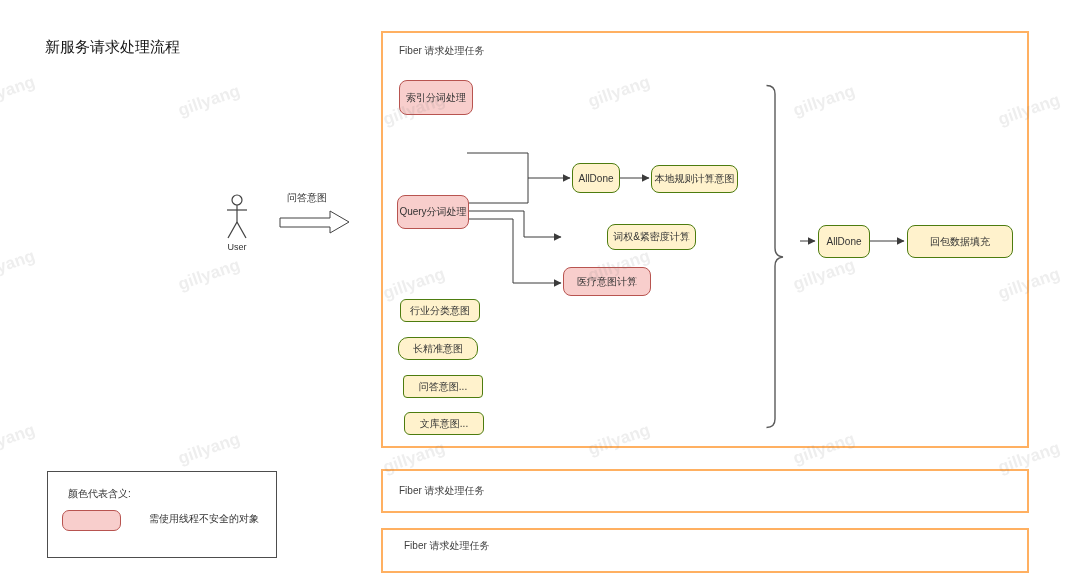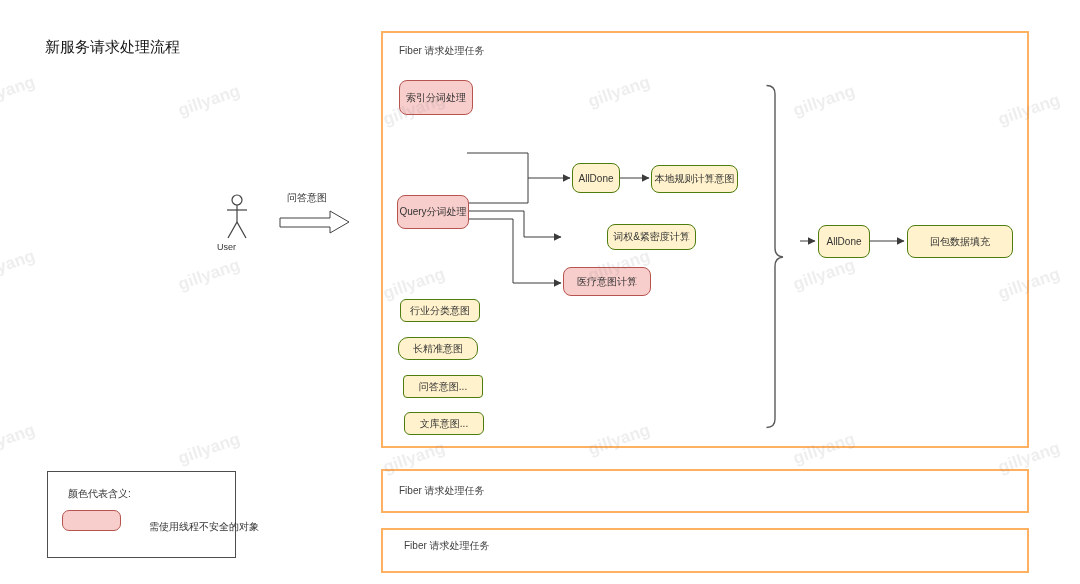--- a/index.html
+++ b/index.html
@@ -33,27 +33,27 @@
   #n-localrule{left:651px;top:165px;width:87px;height:28px;}
   #n-termweight{left:563px;top:224px;width:89px;height:26px;margin-left:44px;}
   #n-medical{left:563px;top:267px;width:88px;height:29px;}
   #n-industry{left:400px;top:299px;width:80px;height:23px;border-radius:6px;}
   #n-longprecise{left:398px;top:337px;width:80px;height:23px;border-radius:10px;}
   #n-qa{left:403px;top:375px;width:80px;height:23px;border-radius:4px;}
   #n-wenku{left:404px;top:412px;width:80px;height:23px;border-radius:6px;}
   #n-alldone2{left:818px;top:225px;width:52px;height:33px;}
   #n-respfill{left:907px;top:225px;width:106px;height:33px;}
   
-  .actor-label{position:absolute;left:217px;top:242px;width:40px;font-size:9px;color:#333;z-index:3;}
+  .actor-label{position:absolute;left:217px;top:242px;width:40px;text-align:center;font-size:9px;color:#333;z-index:3;}
   .request-label{position:absolute;left:277px;top:191px;width:60px;text-align:center;font-size:10px;color:#333;z-index:3;}
   
-  .legend{position:absolute;left:47px;top:471px;width:189px;height:87px;border:1px solid #4d4d4d;background:#fff;z-index:3;box-sizing:border-box;}
+  .legend{position:absolute;left:47px;top:471px;width:230px;height:87px;border:1px solid #4d4d4d;background:#fff;z-index:3;box-sizing:border-box;}
   .legend-title{position:absolute;left:20px;top:15px;font-size:10px;color:#333;}
   .legend-swatch{position:absolute;left:14px;top:38px;width:59px;height:21px;background:#f8cecc;border:1px solid #b85450;border-radius:7px;box-sizing:border-box;}
-  .legend-text{position:absolute;left:101px;top:48px;font-size:10px;color:#333;white-space:nowrap;}
+  .legend-text{position:absolute;left:101px;top:40px;font-size:10px;color:#333;white-space:nowrap;}
 </style>
 </head>
 <body>
 
 <div class="canvas">
 
   <div class="page-title">新服务请求处理流程</div>
 
   <div class="container-box" id="c1">
     <div class="container-label">Fiber 请求处理任务</div>

